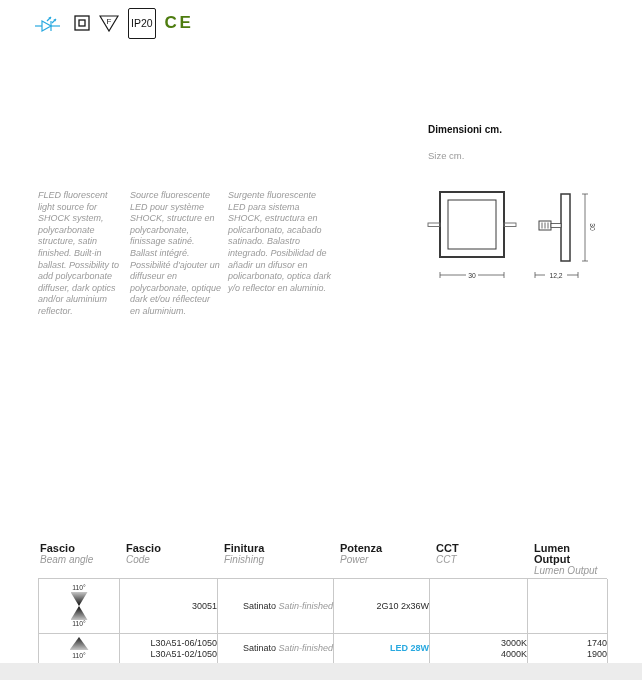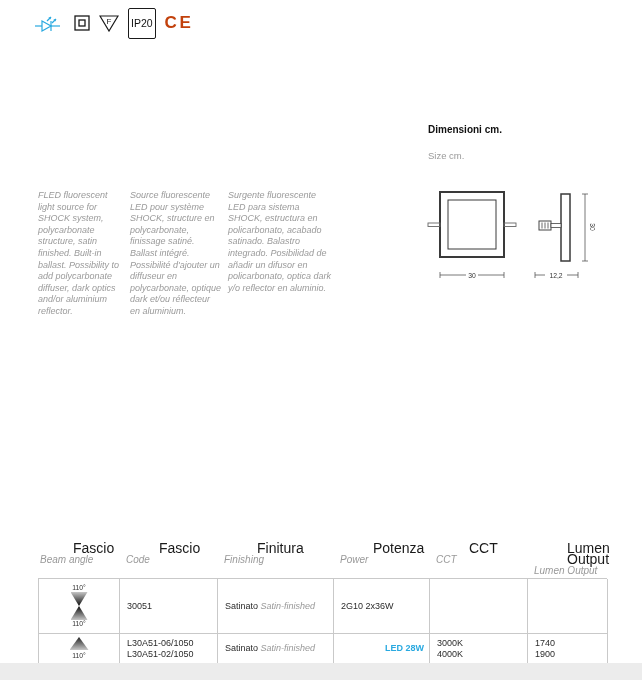--- a/index.html
+++ b/index.html
@@ -5,21 +5,21 @@
   * { margin:0; padding:0; box-sizing:border-box; }
   html,body { background:#fff; }
   body { font-family:"Liberation Sans","DejaVu Sans",sans-serif; color:#1a1a1a; }
   .page { position:relative; width:642px; height:680px; background:#ffffff; overflow:hidden; }
 
   
   .badges { position:absolute; left:35px; top:13px; height:20px; display:flex; align-items:center; gap:9px; }
   .badges svg { display:block; }
   .ip-badge { display:inline-block; border:1.2px solid #1a1a1a; border-radius:2px; font-size:10.5px;
               line-height:13px; padding:8px 2px; letter-spacing:0; color:#111; }
-  .ce-mark { font-size:17px; font-weight:600; letter-spacing:2.5px; color:#c2410c; }
+  .ce-mark { font-size:17px; font-weight:600; letter-spacing:2.5px; color:#4d7c0f; }
 
   
   .desc-it { position:absolute; left:38px; top:122px; width:334px; font-size:11.5px; line-height:15.3px;
              color:#111; letter-spacing:-0.1px; font-weight:500; }
   .trans { position:absolute; top:190px; font-style:italic; font-size:9px; line-height:11.6px; color:#9a9a9a; }
   .trans-en { left:38px;  width:88px; }
   .trans-fr { left:130px; width:92px; }
   .trans-es { left:228px; width:104px; }
 
   
@@ -29,29 +29,29 @@
   .diagram { position:absolute; }
   .diagram-front { left:425px; top:185px; }
   .diagram-side  { left:528px; top:185px; }
   .diagram svg text { font-family:"Liberation Sans","DejaVu Sans",sans-serif; font-size:6.8px; fill:#333; }
 
   
   .thead { position:absolute; left:38px; top:543px; width:569px; display:grid;
            grid-template-columns:81px 98px 116px 96px 98px 80px; }
   .thead .hc { padding-left:7px; }
   .thead .hc:first-child { padding-left:2px; }
-  .h-it { font-size:14px; font-weight:400; color:#1a1a1a; display:block; line-height:11px;margin-left:33px; }
+  .h-it { font-size:11px; font-weight:700; color:#1a1a1a; display:block; line-height:11px; }
   .h-en { font-size:10px; font-style:italic; color:#999; display:block; line-height:11px; }
 
   .tbody { position:absolute; left:38px; top:578px; width:569px; display:grid;
            grid-template-columns:81px 98px 116px 96px 98px 80px; grid-template-rows:55px 30px;
            border-top:1px solid #c9c9c9; border-left:1px solid #c9c9c9; background:#fff; }
   .cell { border-right:1px solid #c9c9c9; border-bottom:1px solid #c9c9c9;
           font-size:9px; color:#2b2b2b; display:flex; flex-direction:column; justify-content:center;
-          padding-left:7px; line-height:10.5px; }
+          padding-left:7px; line-height:10.5px;text-align:right; }
   .cell.beam { align-items:center; padding-left:0; }
   .pre { white-space:pre-line; }
   .finish-en { font-style:italic; color:#999; }
   .power-led { font-weight:700; }
 
   .beam-angle { font-size:6.8px; color:#333; line-height:8px; }
   .tri { width:17px; height:14px; }
   .tri-down { clip-path:polygon(0 0, 100% 0, 50% 100%); background:linear-gradient(to bottom,#c6c6c6,#0a0a0a); }
   .tri-up   { clip-path:polygon(50% 0, 100% 100%, 0 100%); background:linear-gradient(to bottom,#0a0a0a,#c6c6c6); }
   .tri-up-single { width:19px; height:13px; clip-path:polygon(50% 0, 100% 100%, 0 100%);

